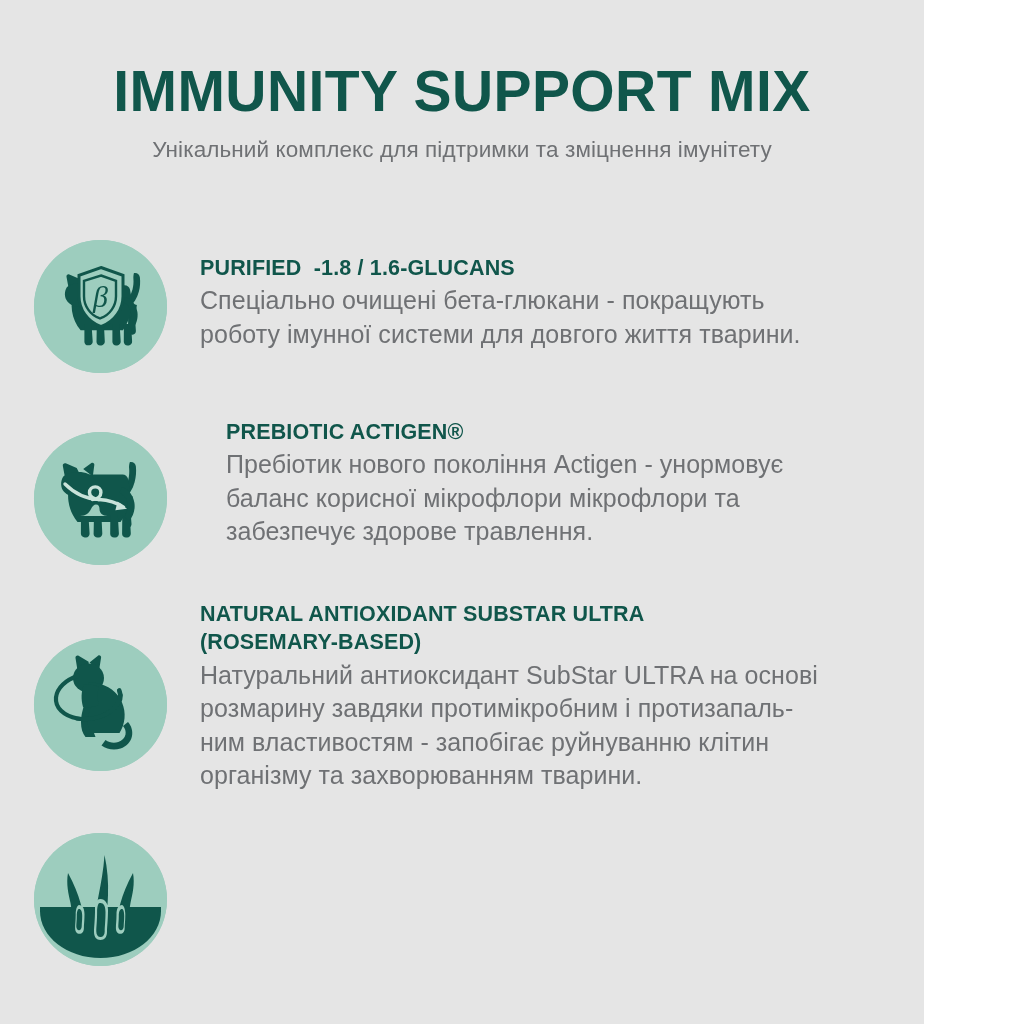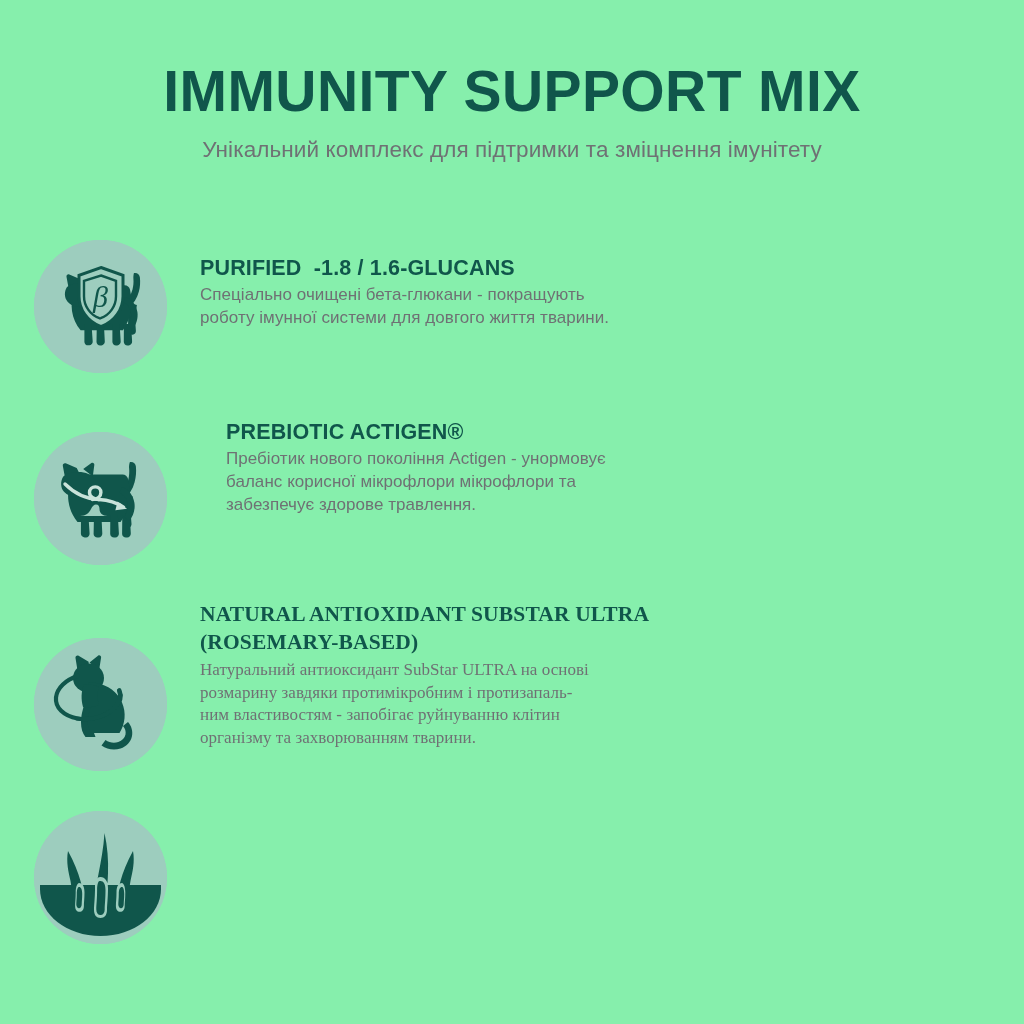--- a/index.html
+++ b/index.html
@@ -7,23 +7,23 @@
   html, body {
     width: 1024px;
     height: 1024px;
     background: #ffffff;
     font-family: "Liberation Sans", sans-serif;
     -webkit-font-smoothing: antialiased;
   }
 
   .page {
     position: relative;
-    width: 1024px;
+    width: 924px;
     height: 1024px;
-    background: #86efac;
+    background: #e5e5e5;
     overflow: hidden;
   }
 
   
   .header {
     padding-top: 62px;
     text-align: center;
   }
 
   .main-title {
@@ -86,41 +86,41 @@
     font-size: 21.5px;
     font-weight: bold;
     letter-spacing: 0.15px;
     line-height: 1.32;
     white-space: pre-wrap;
   }
 
   .feature-body {
     margin-top: 2px;
     color: #6f7174;
-    font-size: 17px;
+    font-size: 25px;
     font-weight: normal;
     letter-spacing: 0.05px;
     line-height: 1.34;
     white-space: pre-wrap;
   }
 
   
   .feature.f1 { margin-top: 0px;  }
   .feature.f2 { margin-top: 45px; gap: 26px; }
   .feature.f3 { margin-top: 35px; }
   .feature.f4 { margin-top: 30px; }
 
   .feature.f1 .feature-icon-wrap { margin-top: 8px; }
   .feature.f2 .feature-icon-wrap { margin-top: 14px; }
   .feature.f3 .feature-icon-wrap { margin-top: 38px; }
   .feature.f4 .feature-icon-wrap { margin-top: 10px; }
 
   .feature.f1 .feature-text { padding-top: 22px; }
   .feature.f2 .feature-text { padding-top: 0px; }
-  .feature.f3 .feature-text { padding-top: 0px; font-family: Liberation Serif, serif; }
+  .feature.f3 .feature-text { padding-top: 0px; }
   .feature.f4 .feature-text { padding-top: 12px; }
 </style>
 </head>
 <body>
 
 <div class="page">
 
   <div class="header">
     <div class="main-title">IMMUNITY SUPPORT MIX</div>
     <div class="subtitle">Унікальний комплекс для підтримки та зміцнення імунітету</div>

